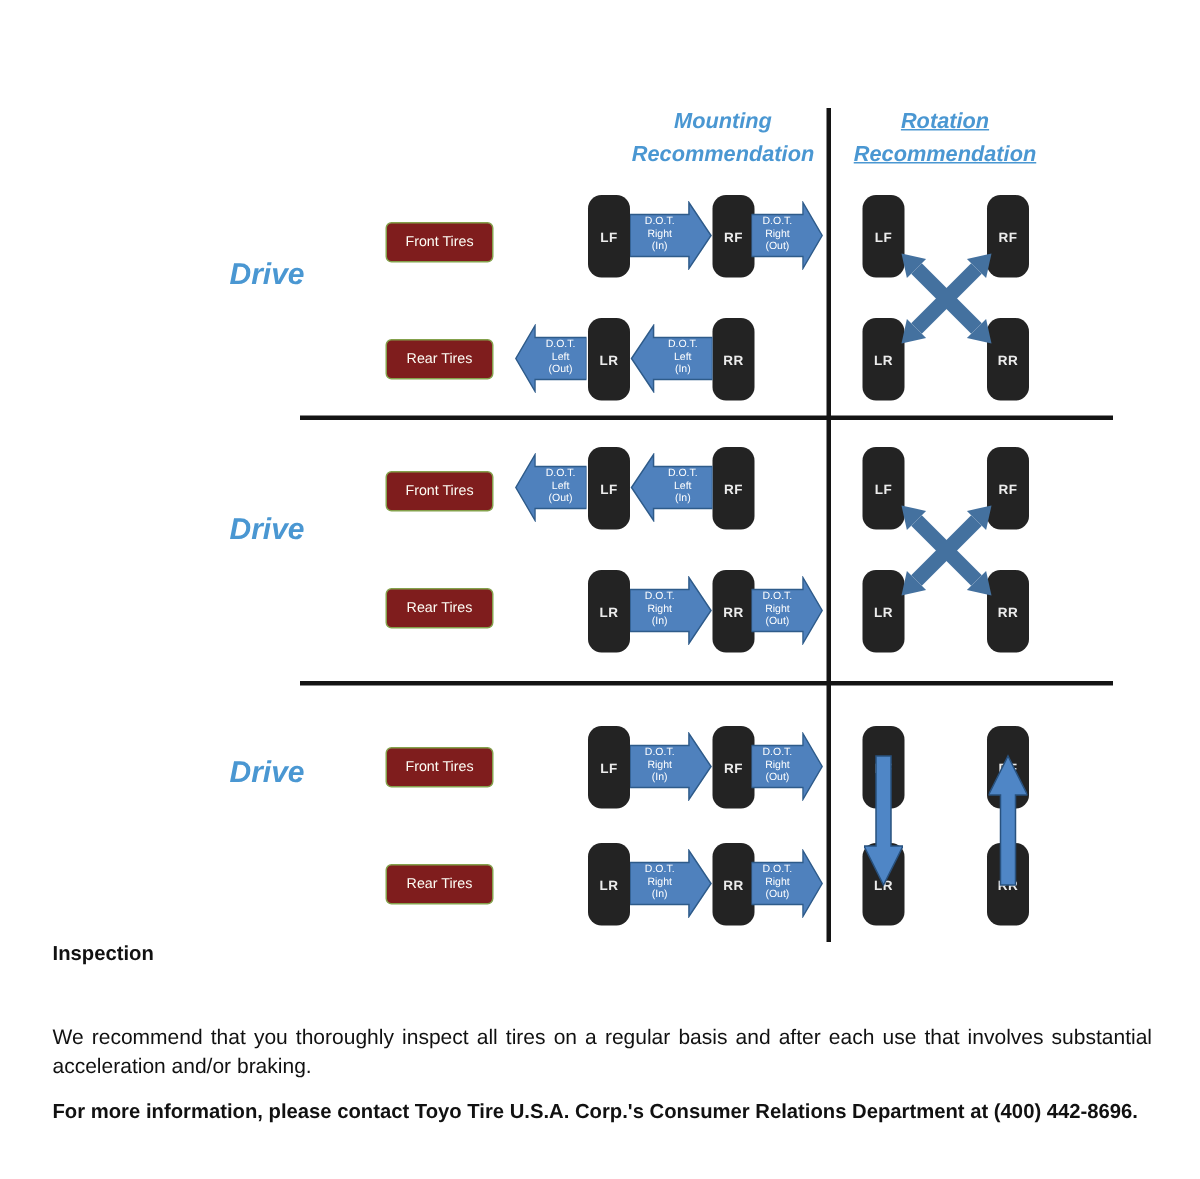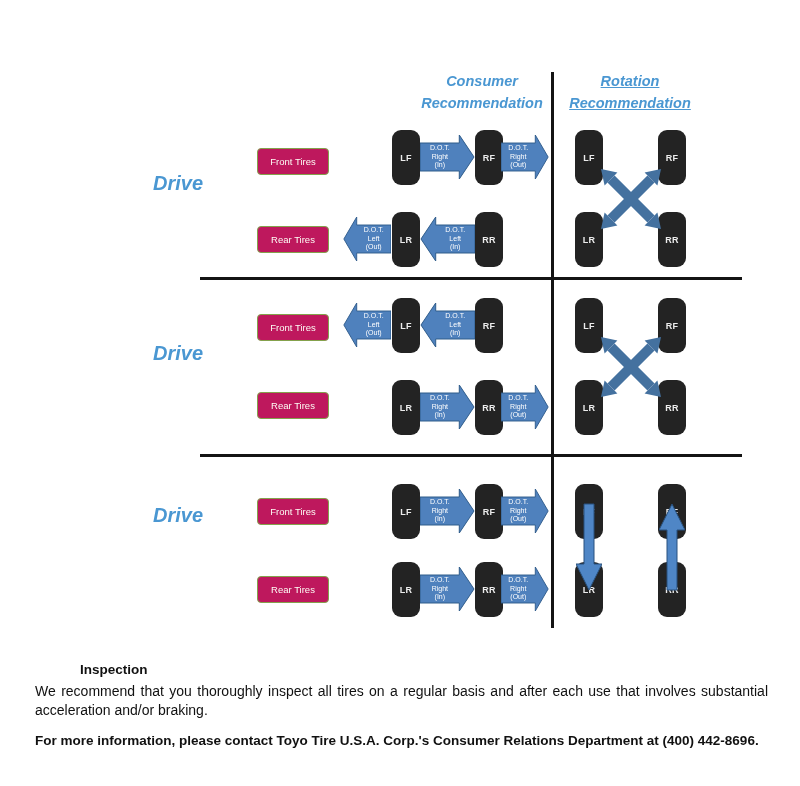--- a/index.html
+++ b/index.html
@@ -15,61 +15,61 @@
     position:absolute; text-align:center; color:#4a97d2;
     font-weight:bold; font-style:italic; font-size:14.5px; line-height:22px;
   }
   .row-label {
     position:absolute; text-align:center; color:#4a97d2;
     font-weight:bold; font-style:italic; font-size:20px; line-height:34px;
   }
   .divider { position:absolute; background:#141414; }
   .badge {
     position:absolute; width:72px; height:27px; box-sizing:border-box;
-    background:#be185d; border:1px solid #84a14c; border-radius:4px;
+    background:#7f1d1d; border:1px solid #84a14c; border-radius:4px;
     display:flex; align-items:center; justify-content:center;
     color:#fdfdf5; font-size:9.5px;
   }
   .tire {
     position:absolute; width:28px; height:55px; background:#232323;
     border-radius:9px; display:flex; align-items:center; justify-content:center;
     color:#ececec; font-size:9px; font-weight:bold; letter-spacing:0.3px;
   }
   .barrow { position:absolute; width:55px; height:46px; }
   .barrow svg.shape { position:absolute; left:0; top:0; width:100%; height:100%; }
   .atext {
     position:absolute; top:50%; transform:translateY(-50%);
     color:#ffffff; font-size:7px; line-height:8.5px; text-align:center;
   }
   .dir-right .atext { left:0; width:72%; }
   .dir-left  .atext { left:28%; width:72%; }
   .xrot  { position:absolute; width:66px; height:66px; }
   .varrow { position:absolute; width:26px; height:90px; }
   .footer-title {
-    position:absolute; left:35px; top:662px;
-    font-size:13.5px; font-weight:bold; color:#111;margin-left:45px;
+    position:absolute; left:35px; top:628px;
+    font-size:13.5px; font-weight:bold; color:#111;
   }
   .footer-body {
     position:absolute; left:35px; top:682px; width:733px;
     font-size:14px; line-height:19px; text-align:justify; color:#111;
   }
   .footer-contact {
     position:absolute; left:35px; top:731px; width:742px;
     font-size:13.5px; line-height:19px; font-weight:bold;
     text-align:justify; color:#111;
   }
 </style>
 </head>
 <body>
 
 <div class="page">
 
 
   <div class="col-header" style="left:402px; top:70px; width:160px;">
-    <div>Consumer</div>
+    <div>Mounting</div>
     <div>Recommendation</div>
   </div>
   <div class="col-header" style="left:555px; top:70px; width:150px;text-decoration:underline;">
     <div>Rotation</div>
     <div>Recommendation</div>
   </div>
 
   <div class="divider" style="left:551px; top:72px; width:3px; height:556px;"></div>
   <div class="divider" style="left:200px; top:277px; width:542px; height:3px;"></div>
   <div class="divider" style="left:200px; top:454px; width:542px; height:3px;"></div>

